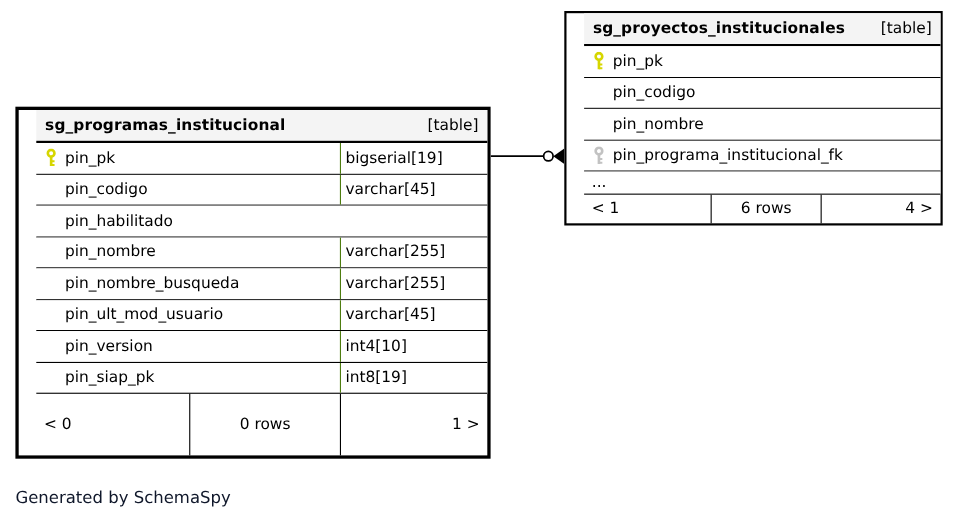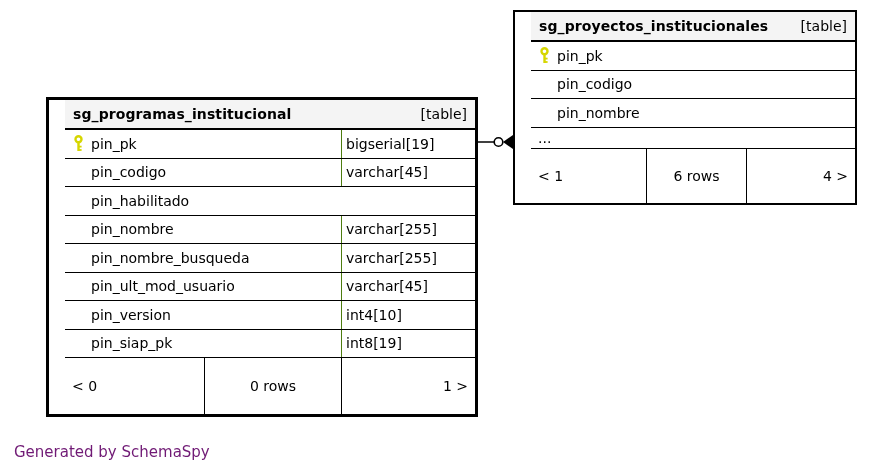--- a/index.html
+++ b/index.html
@@ -36,35 +36,35 @@
   .f-cell{display:flex;align-items:center;padding:0 7px;box-sizing:border-box;}
   .f-left{justify-content:flex-start;}
   .f-center{flex:1;justify-content:center;border-left:1px solid #000;}
   .f-right{justify-content:flex-end;border-left:1px solid #000;}
   .tbl-left .f-left{width:139px;}
   .tbl-left .f-right{width:134px;}
   .tbl-right .f-left{width:115px;}
   .tbl-right .f-right{width:109px;}
   #connector{position:absolute;left:444px;top:128px;width:72px;height:28px;}
   #gen-note{
-    position:absolute;left:14px;top:443px;font-size:15px;color:#701a75;white-space:nowrap;
+    position:absolute;left:14px;top:443px;font-size:15px;color:#0f172a;white-space:nowrap;
   }
 </style>
 </head>
 <body>
 
 <div id="canvas">
 
   <svg id="connector" viewBox="0 0 72 28" xmlns="http://www.w3.org/2000/svg">
     <line x1="2" y1="14" x2="50" y2="14" stroke="#000" stroke-width="1.6"></line>
     <circle cx="54.5" cy="14" r="4.3" fill="#ffffff" stroke="#000" stroke-width="1.6"></circle>
     <polygon points="59,14 69,7 69,21" fill="#000"></polygon>
   </svg>
 
-  <div class="table-box tbl-left" style="left:14px;top:97px;width:432px;height:320px;margin-left:32px;">
+  <div class="table-box tbl-left" style="left:14px;top:97px;width:432px;height:320px;">
     <div class="tbl-header">
       <span class="tbl-title">sg_programas_institucional</span>
       <span class="tbl-tag">[table]</span>
     </div>
     <div class="rows">
         <div class="trow">
           <span class="icon-col">
             <svg width="11" height="17" viewBox="0 0 11 17" xmlns="http://www.w3.org/2000/svg">
               <circle cx="5.5" cy="4.3" r="3" fill="none" stroke="#d6d600" stroke-width="2.4"></circle>
               <line x1="5.5" y1="7.3" x2="5.5" y2="16" stroke="#d6d600" stroke-width="2.4"></line>
@@ -135,20 +135,31 @@
           <span class="col-name">pin_pk</span>
         </div>
         <div class="trow">
           <span class="icon-col"></span>
           <span class="col-name">pin_codigo</span>
         </div>
         <div class="trow">
           <span class="icon-col"></span>
           <span class="col-name">pin_nombre</span>
         </div>
+        <div class="trow">
+          <span class="icon-col">
+            <svg width="11" height="17" viewBox="0 0 11 17" xmlns="http://www.w3.org/2000/svg">
+              <circle cx="5.5" cy="4.3" r="3" fill="none" stroke="#c2c2c2" stroke-width="2.4"></circle>
+              <line x1="5.5" y1="7.3" x2="5.5" y2="16" stroke="#c2c2c2" stroke-width="2.4"></line>
+              <line x1="5.5" y1="11.6" x2="8.6" y2="11.6" stroke="#c2c2c2" stroke-width="1.8"></line>
+              <line x1="5.5" y1="15" x2="8.6" y2="15" stroke="#c2c2c2" stroke-width="1.8"></line>
+            </svg>
+          </span>
+          <span class="col-name">pin_programa_institucional_fk</span>
+        </div>
         <div class="trow ellipsis">...</div>
       </div>
     <div class="tbl-footer">
       <span class="f-cell f-left">&lt; 1</span>
       <span class="f-cell f-center">6 rows</span>
       <span class="f-cell f-right">4 &gt;</span>
     </div>
   </div>
 
   <div id="gen-note">Generated by SchemaSpy</div>

